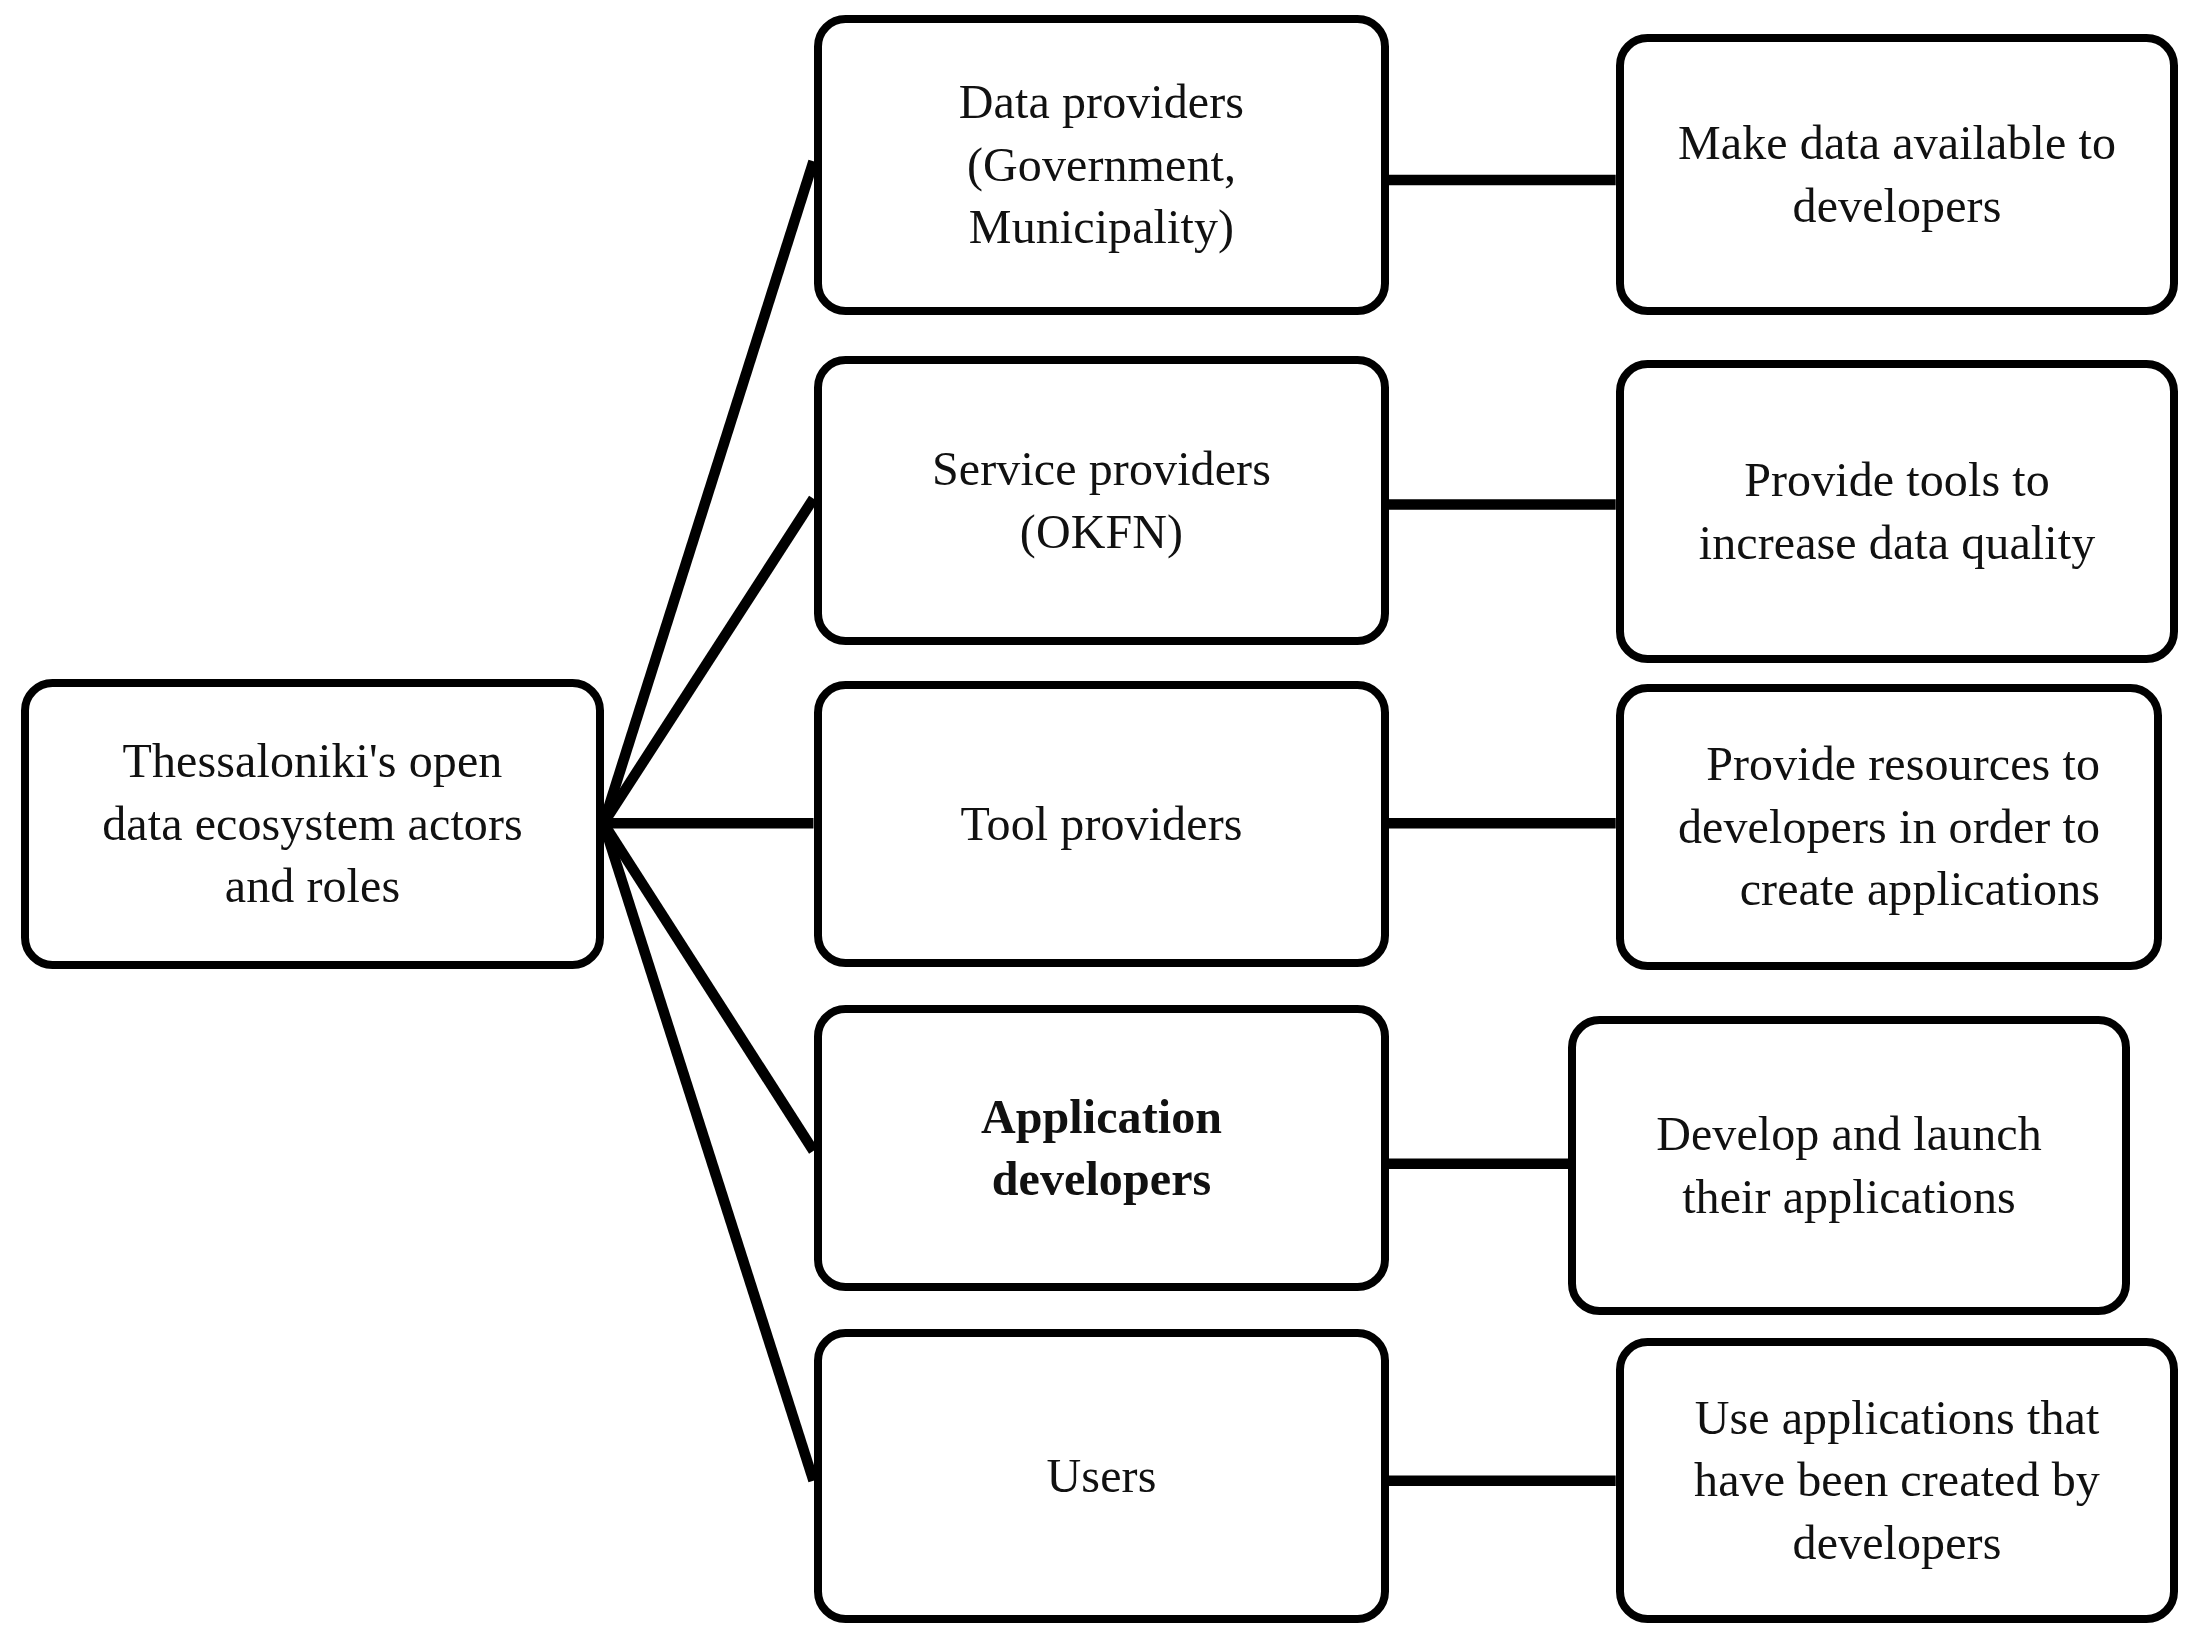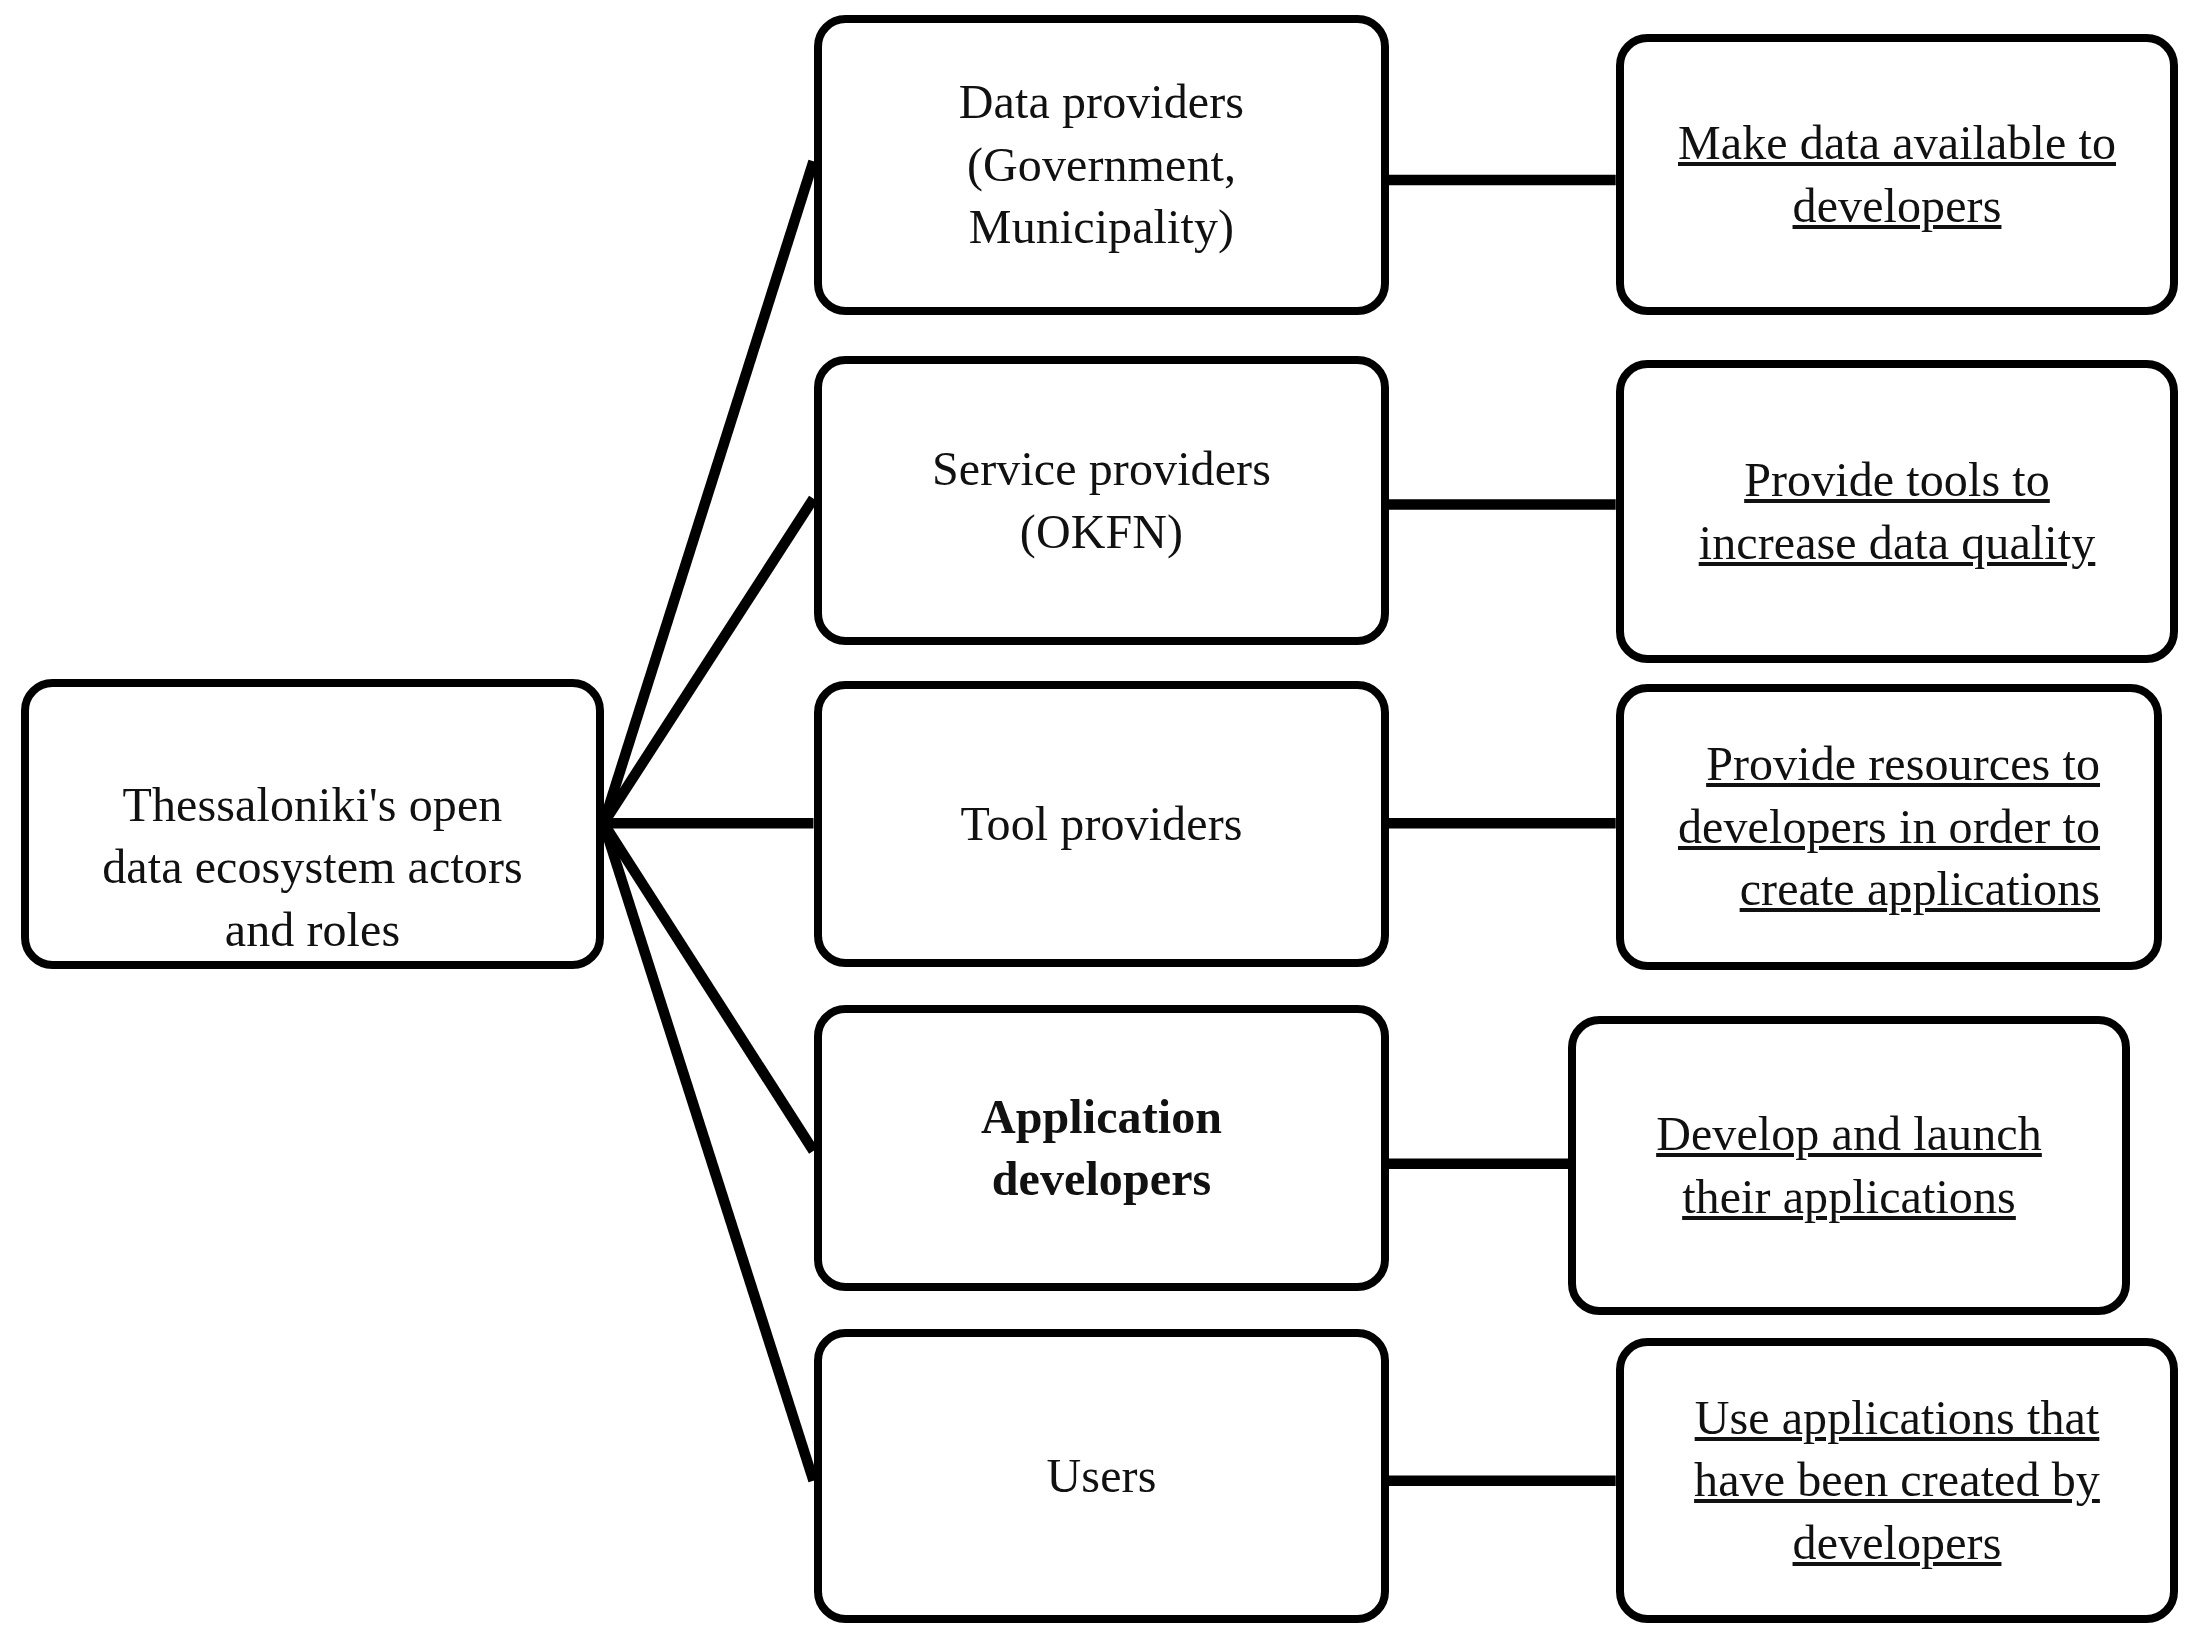--- a/index.html
+++ b/index.html
@@ -38,21 +38,21 @@
     display: block;
     color: #111111;
     font-size: 48px;
     line-height: 1.30;
     padding: 0 25.5px;
     white-space: pre-line;
     letter-spacing: 0.1px;
   }
   #root-node .node-label { font-size: 48px; }
   .actor-node .node-label { font-size: 48px; }
-  .role-node .node-label { font-size: 48px; text-decoration: underline; }
+  .role-node .node-label { font-size: 48px; }
 </style>
 </head>
 <body>
 
 <div id="canvas">
 
   <svg class="edges" viewBox="0 0 2941 2202" width="2205" height="1651" xmlns="http://www.w3.org/2000/svg">
 
     <line x1="805" y1="1098" x2="1085" y2="215" stroke="#000000" stroke-width="14"></line>
     <line x1="805" y1="1098" x2="1085" y2="665" stroke="#000000" stroke-width="14"></line>
@@ -60,21 +60,21 @@
     <line x1="805" y1="1098" x2="1085" y2="1535" stroke="#000000" stroke-width="14"></line>
     <line x1="805" y1="1098" x2="1085" y2="1975" stroke="#000000" stroke-width="14"></line>
 
     <line x1="1852" y1="240" x2="2155" y2="240" stroke="#000000" stroke-width="14"></line>
     <line x1="1852" y1="673" x2="2155" y2="673" stroke="#000000" stroke-width="14"></line>
     <line x1="1852" y1="1098" x2="2155" y2="1098" stroke="#000000" stroke-width="14"></line>
     <line x1="1852" y1="1552" x2="2155" y2="1552" stroke="#000000" stroke-width="14"></line>
     <line x1="1852" y1="1975" x2="2155" y2="1975" stroke="#000000" stroke-width="14"></line>
   </svg>
 
-  <div class="node" id="root-node" style="left:21px; top:679px; width:583px; height:290px;align-items:flex-end;">
+  <div class="node" id="root-node" style="left:21px; top:679px; width:583px; height:290px;">
     <span class="node-label">Thessaloniki's open
 data ecosystem actors
 and roles</span>
   </div>
 
   <div class="node actor-node" style="left:814px; top:15px; width:575px; height:300px;">
     <span class="node-label">Data providers
 (Government,
 Municipality)</span>
   </div>

